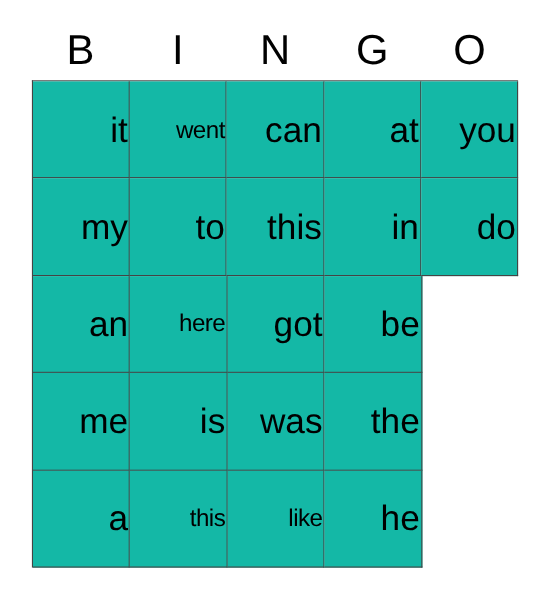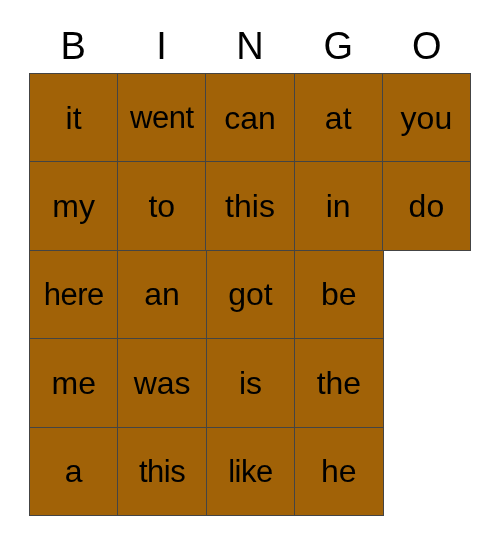--- a/index.html
+++ b/index.html
@@ -47,34 +47,34 @@
     width: 100%;
   }
   .cell {
     width: 88.4px;
     height: 88.4px;
     box-sizing: border-box;
     border-right: 1px solid #444444;
     border-bottom: 1px solid #444444;
     display: flex;
     align-items: center;
-    justify-content: center;
-    background: #a16207;
+    justify-content: flex-end;
+    background: #14b8a6;
     overflow: hidden;
   }
   .cell-text {
     font-size: 32px;
     line-height: 1;
     white-space: nowrap;
     color: #000000;
     transform-origin: center center;
     padding: 0 1px;
   }
   .cell-text.wide {
-    font-size: 31px;
+    font-size: 22px;
     letter-spacing: -0.5px;
   }
 </style>
 </head>
 <body>
 
 <div id="card">
 
   <div class="header-row">
     <div class="header-cell">B</div>
@@ -117,42 +117,42 @@
       <div class="cell">
           <span class="cell-text">in</span>
         </div>
       <div class="cell">
           <span class="cell-text">do</span>
         </div>
     </div>
 
     <div class="grid-row">
       <div class="cell">
-          <span class="cell-text wide">here</span>
+          <span class="cell-text">an</span>
         </div>
       <div class="cell">
-          <span class="cell-text">an</span>
+          <span class="cell-text wide">here</span>
         </div>
       <div class="cell">
           <span class="cell-text">got</span>
         </div>
       <div class="cell">
           <span class="cell-text">be</span>
         </div>
     </div>
 
     <div class="grid-row">
       <div class="cell">
           <span class="cell-text">me</span>
         </div>
       <div class="cell">
-          <span class="cell-text">was</span>
+          <span class="cell-text">is</span>
         </div>
       <div class="cell">
-          <span class="cell-text">is</span>
+          <span class="cell-text">was</span>
         </div>
       <div class="cell">
           <span class="cell-text">the</span>
         </div>
     </div>
 
     <div class="grid-row">
       <div class="cell">
           <span class="cell-text">a</span>
         </div>

